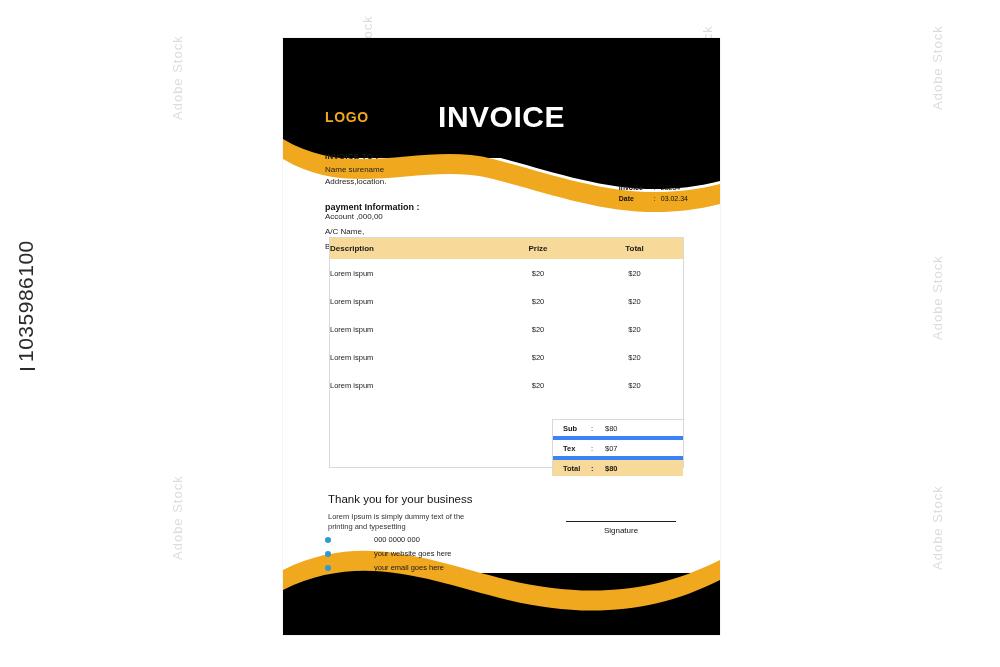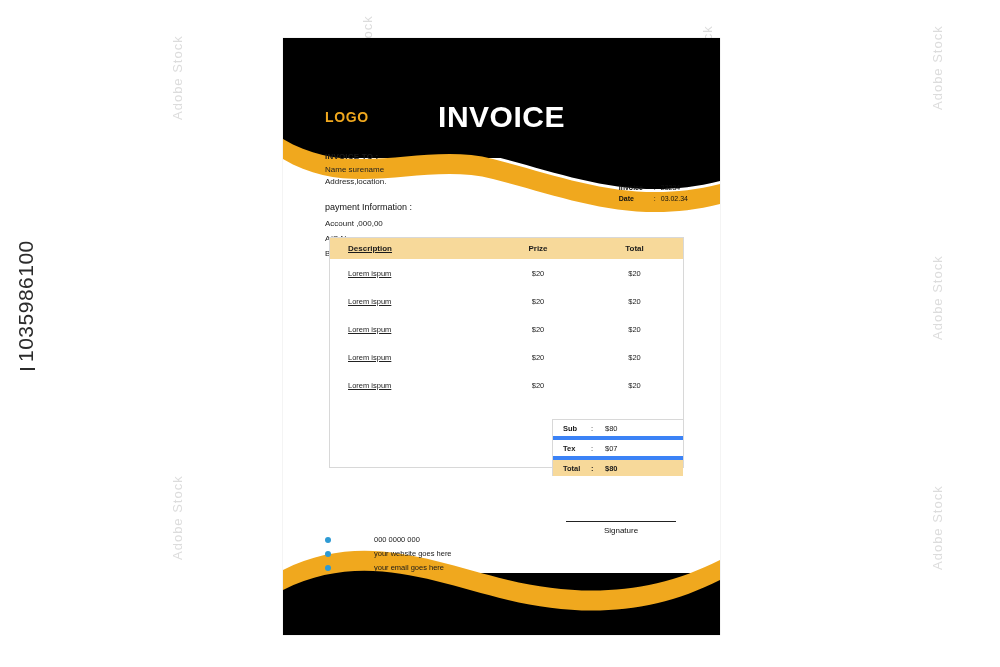--- a/index.html
+++ b/index.html
@@ -118,23 +118,22 @@
     color: #222;
   }
   .pay {
     position: absolute;
     left: 42px;
     top: 164px;
     z-index: 6;
   }
   .pay .hd {
     font-size: 9px;
-    font-weight: normal;
+    font-weight: bold;
     color: #111;
-    margin-bottom: 7px;
   }
   .pay .ln {
     font-size: 8px;
     color: #222;
     margin-bottom: 6px;
   }
 
   .meta {
     position: absolute;
     right: 32px;
@@ -170,21 +169,21 @@
     display: flex;
     background: #f7d99a;
     height: 21px;
     align-items: center;
   }
   .th {
     font-size: 8px;
     font-weight: bold;
     color: #1a1a1a;
   }
-  .c1 { width: 160px; padding-left: 18px; box-sizing: border-box; text-decoration: underline; }
+  .c1 { width: 160px; box-sizing: border-box; }
   .c2 { width: 96px; text-align: center; }
   .c3 { width: 97px; text-align: center; }
   .tbl-body { height: 160px; }
   .tr {
     display: flex;
     height: 28px;
     align-items: center;
   }
   .td {
     font-size: 7.5px;
@@ -395,20 +394,25 @@
         </div>
         <div class="sum-row total">
           <div class="sum-k">Total</div>
           <div class="sum-c">:</div>
           <div class="sum-v">$80</div>
         </div>
       </div>
     </div>
   </div>
 
+  <div class="thanks">
+    <div class="hd">Thank you for your business</div>
+    <div class="ln">Lorem Ipsum is simply dummy text of the</div>
+    <div class="ln">printing and typesetting</div>
+  </div>
 
   <div class="sign">
     <div class="line"></div>
     <div class="lbl">Signature</div>
   </div>
 
   <div class="ftr-black"></div>
   <svg class="ftr-svg" viewBox="0 0 437 110" preserveAspectRatio="none">
     <path d="M0,48 C80,8 150,40 225,58 C300,76 370,72 437,38 L437,110 L0,110 Z" fill="#000000"></path>
     <path d="M0,45 C80,5 150,37 225,55 C300,73 370,69 437,35 L437,55 C370,89 300,93 225,75 C150,57 80,25 0,65 Z" fill="#f0a81e"></path>

